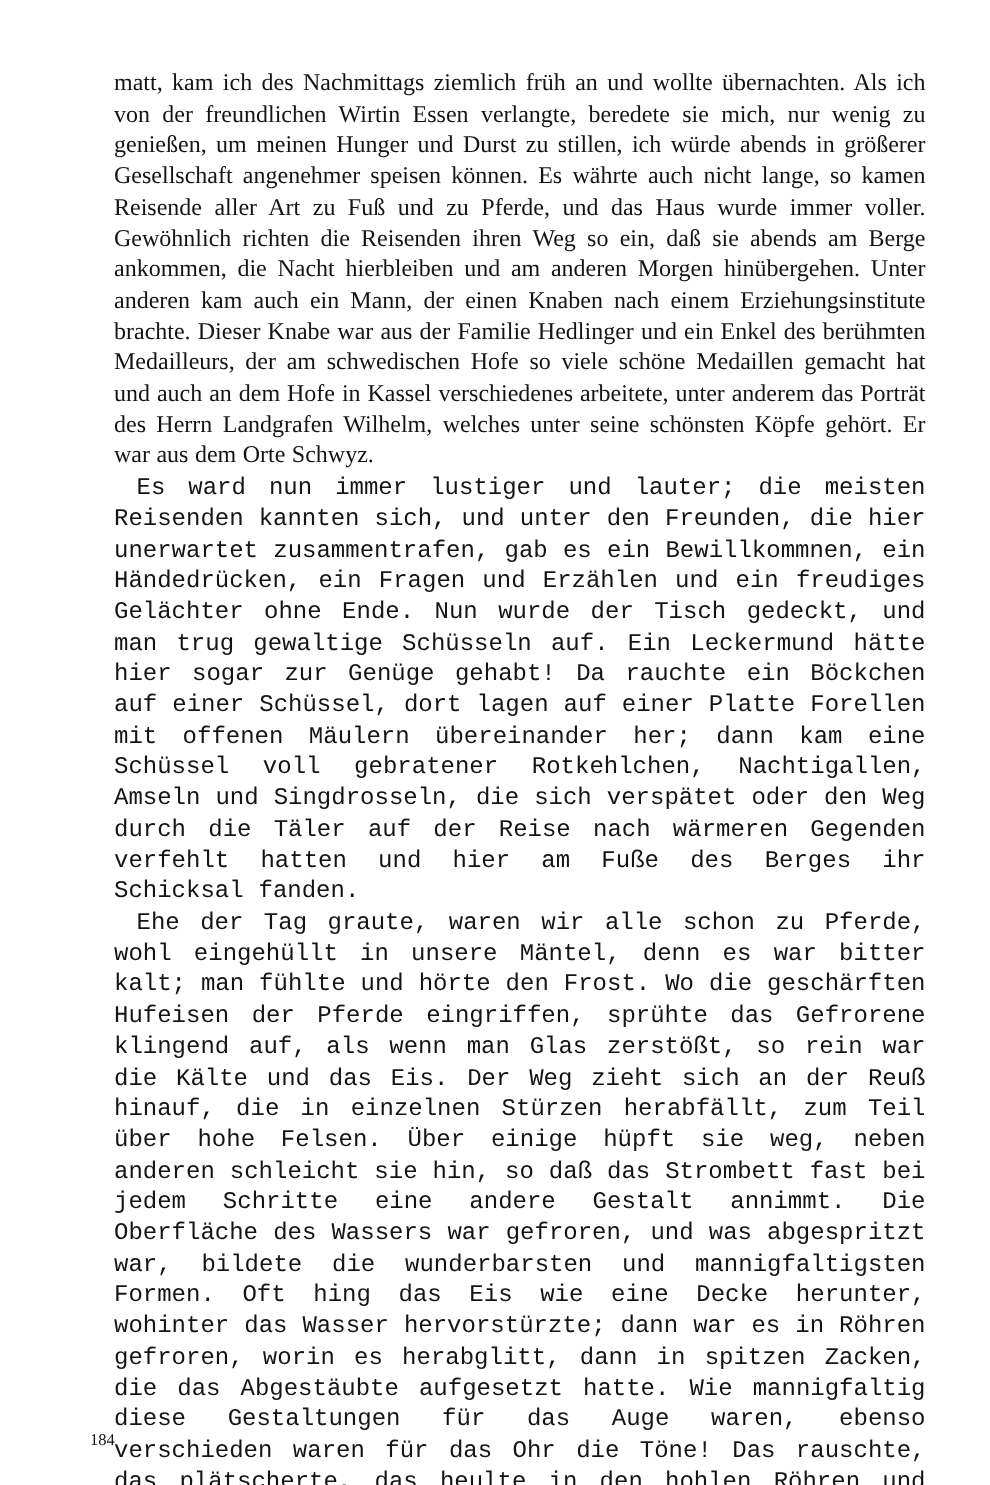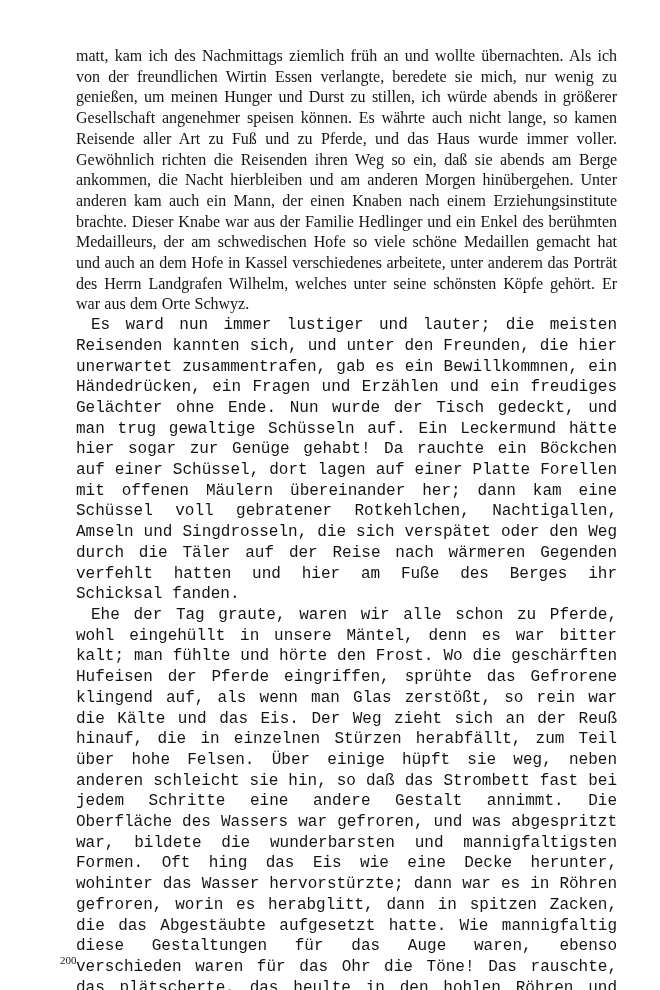--- a/index.html
+++ b/index.html
@@ -51,14 +51,14 @@
 </style>
 </head>
 <body>
 
 <div class="page">
   <div class="text-block">
     <p>matt, kam ich des Nachmittags ziemlich früh an und wollte übernachten. Als ich von der freundlichen Wirtin Essen verlangte, beredete sie mich, nur wenig zu genießen, um meinen Hunger und Durst zu stillen, ich würde abends in größerer Gesellschaft angenehmer speisen können. Es währte auch nicht lange, so kamen Reisende aller Art zu Fuß und zu Pferde, und das Haus wurde immer voller. Gewöhnlich richten die Reisenden ihren Weg so ein, daß sie abends am Berge ankommen, die Nacht hierbleiben und am anderen Morgen hinübergehen. Unter anderen kam auch ein Mann, der einen Knaben nach einem Erziehungsinstitute brachte. Dieser Knabe war aus der Familie Hedlinger und ein Enkel des berühmten Medailleurs, der am schwedischen Hofe so viele schöne Medaillen gemacht hat und auch an dem Hofe in Kassel verschiedenes arbeitete, unter anderem das Porträt des Herrn Landgrafen Wilhelm, welches unter seine schönsten Köpfe gehört. Er war aus dem Orte Schwyz.</p>
     <p class="indent">Es ward nun immer lustiger und lauter; die meisten Reisenden kannten sich, und unter den Freunden, die hier unerwartet zusammentrafen, gab es ein Bewillkommnen, ein Händedrücken, ein Fragen und Erzählen und ein freudiges Gelächter ohne Ende. Nun wurde der Tisch gedeckt, und man trug gewaltige Schüsseln auf. Ein Leckermund hätte hier sogar zur Genüge gehabt! Da rauchte ein Böckchen auf einer Schüssel, dort lagen auf einer Platte Forellen mit offenen Mäulern übereinander her; dann kam eine Schüssel voll gebratener Rotkehlchen, Nachtigallen, Amseln und Singdrosseln, die sich verspätet oder den Weg durch die Täler auf der Reise nach wärmeren Gegenden verfehlt hatten und hier am Fuße des Berges ihr Schicksal fanden.</p>
     <p class="indent">Ehe der Tag graute, waren wir alle schon zu Pferde, wohl eingehüllt in unsere Mäntel, denn es war bitter kalt; man fühlte und hörte den Frost. Wo die geschärften Hufeisen der Pferde eingriffen, sprühte das Gefrorene klingend auf, als wenn man Glas zerstößt, so rein war die Kälte und das Eis. Der Weg zieht sich an der Reuß hinauf, die in einzelnen Stürzen herabfällt, zum Teil über hohe Felsen. Über einige hüpft sie weg, neben anderen schleicht sie hin, so daß das Strombett fast bei jedem Schritte eine andere Gestalt annimmt. Die Oberfläche des Wassers war gefroren, und was abgespritzt war, bildete die wunderbarsten und mannigfaltigsten Formen. Oft hing das Eis wie eine Decke herunter, wohinter das Wasser hervorstürzte; dann war es in Röhren gefroren, worin es herabglitt, dann in spitzen Zacken, die das Abgestäubte aufgesetzt hatte. Wie mannigfaltig diese Gestaltungen für das Auge waren, ebenso verschieden waren für das Ohr die Töne! Das rauschte, das plätscherte, das heulte in den hohlen Röhren und Schäften, das murmelte unter der Eisdecke und zwischen den Steinen! Sowie man höher kommt, erweitert sich die Aussicht. Man sieht nun schon auf andere Berge und wie auf diesen wieder andere liegen, wo alles von Schnee glänzt und der Sonnenschein von den glatten weißen Hügeln lange wunderliche Schatten auf die Ebene hinstreckt. Oben auf dem Berge kommt man an einen</p>
   </div>
-  <div class="page-number">200</div>
+  <div class="page-number">184</div>
 </div>
 
 </body></html>

